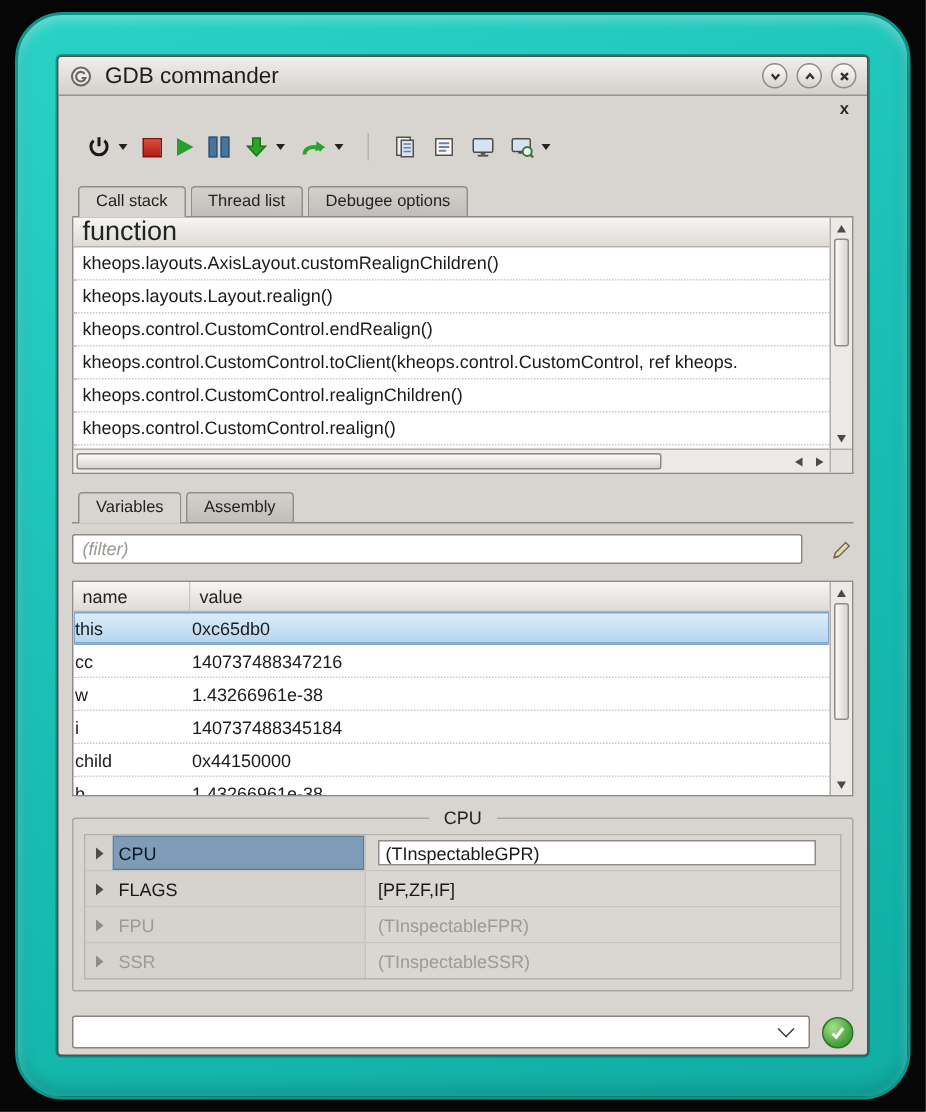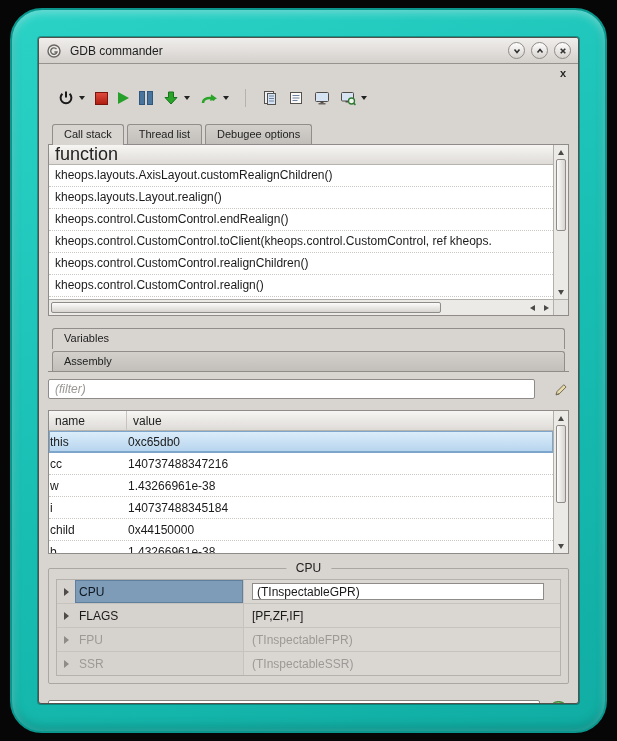--- a/index.html
+++ b/index.html
@@ -9,21 +9,21 @@
     border:2px solid #0a968d;
     box-shadow:inset 0 3px 8px rgba(255,255,255,.35), inset 0 -5px 10px rgba(0,70,66,.28);}
   .window{position:absolute;left:26px;top:27px;right:26px;bottom:27px;background:#d8d4d0;
     border:1px solid #54504c;border-radius:3px;box-shadow:0 0 0 1px rgba(0,40,38,.35);
     display:flex;flex-direction:column;overflow:hidden;}
 
   
   .titlebar{flex:0 0 25px;height:25px;display:flex;align-items:center;padding:0 7px;
     background:linear-gradient(#f0eeec,#d4d0cc);border-bottom:1px solid #96928e;}
   .app-icon{display:flex;align-items:center;margin-right:6px;}
-  .title{font-size:12px;color:#1d1d1d;flex:1;padding-left:2px;}
+  .title{font-size:15px;color:#1d1d1d;flex:1;padding-left:2px;}
   .tb-btn{width:17px;height:17px;border-radius:50%;margin-left:6px;flex:0 0 17px;
     background:linear-gradient(#fdfdfc,#d6d2ce);border:1px solid #8f8b87;
     display:flex;align-items:center;justify-content:center;box-sizing:border-box;}
 
   
   .client{flex:1;display:flex;flex-direction:column;padding:2px 9px 0;overflow:hidden;}
   .dock-close-row{display:flex;justify-content:flex-end;align-items:center;height:14px;flex:0 0 14px;}
   .dock-close{font-size:11px;font-weight:bold;color:#262626;line-height:1;padding:0 3px;}
 
   
@@ -32,21 +32,21 @@
   .drop{width:0;height:0;border-left:3.5px solid transparent;border-right:3.5px solid transparent;border-top:4px solid #222;margin-left:3px;}
   .stop-sq{width:11px;height:11px;background:linear-gradient(#df4a3c,#b01e12);border:1px solid #7c140c;}
   .play-tri{width:0;height:0;border-top:6.5px solid transparent;border-bottom:6.5px solid transparent;border-left:11px solid #27a02b;}
   .pause-bars{display:flex;gap:2px;}
   .pause-bars i{display:block;width:4px;height:12px;background:#49759c;border:1px solid #2f567c;}
   .toolbar-sep{width:1px;height:18px;background:#b5b1ad;margin:0 6px;}
 
   
   .tabbar{display:flex;gap:3px;padding:0 4px;border-bottom:1px solid #8e8b88;flex:0 0 auto;position:relative;}
   .tabbar.first{margin-top:8px;}
-  .tabbar.second{margin-top:12px;flex-direction:column;}
+  .tabbar.second{margin-top:12px;}
   .tab{font-size:11px;color:#222;padding:3px 11px 4px;background:linear-gradient(#d3d0cc,#c2bfbb);
     border:1px solid #908d8a;border-bottom:none;border-radius:3px 3px 0 0;position:relative;cursor:default;}
   .tab.active{background:#d8d4d0;margin-bottom:-1px;padding-bottom:5px;z-index:3;}
 
   
   .panel-callstack{flex:0 0 170px;display:grid;grid-template-columns:1fr 15px;grid-template-rows:20px 1fr 16px;
     background:#fff;border:1px solid #8e8b88;border-top:none;overflow:hidden;}
   .colheader{grid-column:1;grid-row:1;background:linear-gradient(#f7f6f4,#dedbd7);
     border-bottom:1px solid #b7b4b0;font-size:18px;padding:0 6px;display:flex;align-items:center;color:#222;}
   .cs-rows{grid-column:1;grid-row:2;overflow:hidden;}

